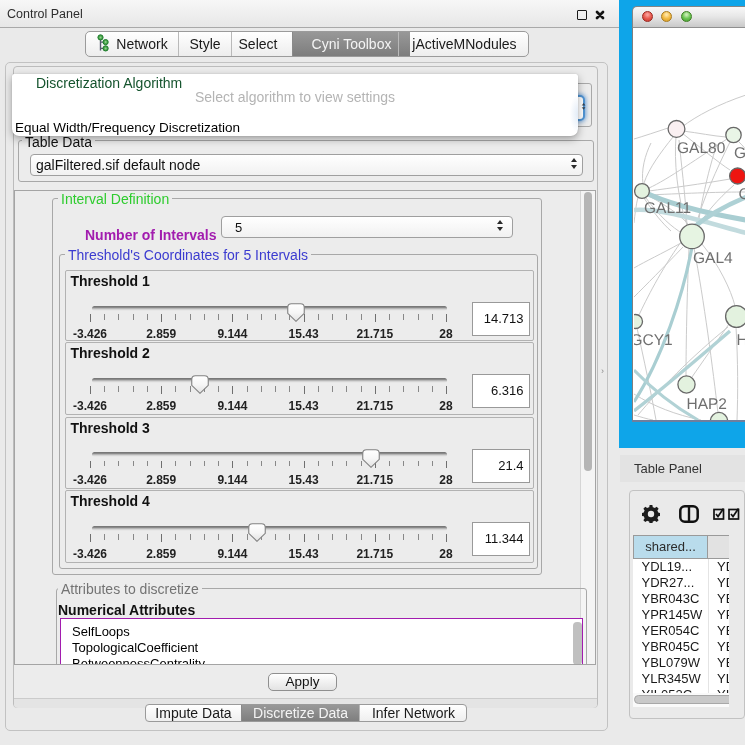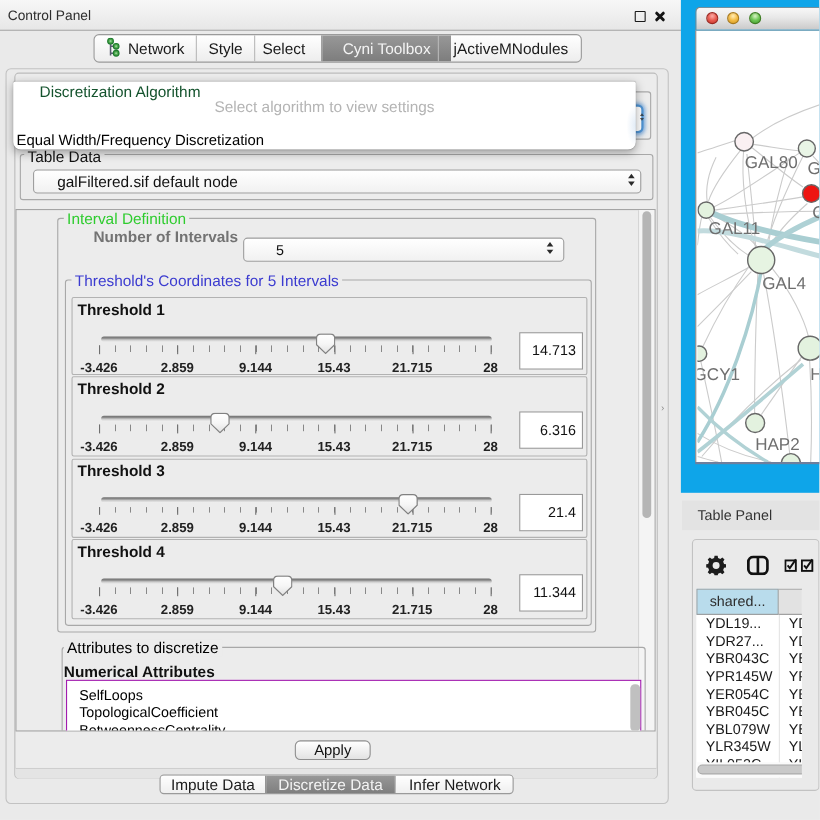--- a/index.html
+++ b/index.html
@@ -17,21 +17,21 @@
 .tabseg.dark { background:linear-gradient(#989898,#7d7d7d); color:#f4f4f4; border-left:1px solid #8a8a8a;}
 
 .outerpanel { left:4.5px; top:62px; width:603px; height:669px; border:1px solid #c2c2c2;
   border-radius:5px; background:#eaeaea; }
 .innerpanel { left:13px; top:66px; width:584.5px; height:642px; border:1px solid #bcbcbc;
   border-radius:4px; background:#ececec; }
 .group { position:absolute; border:1px solid #a8a8a8; border-radius:3px; }
 .grouplabel { position:absolute; background:#ececec; padding:0 3px; font-size:14px; white-space:nowrap; }
 .combo { position:absolute; background:linear-gradient(#ffffff,#f1f1f1); border:1px solid #9f9f9f;
   border-radius:4px; font-size:13px; color:#111; }
-.combo .ctext { position:absolute; left:13px; top:3px;margin-left:16px; }
+.combo .ctext { position:absolute; left:13px; top:3px; }
 .arrows { position:absolute; width:9px; }
 .arrows .up { width:0; height:0; border-left:3.5px solid transparent; border-right:3.5px solid transparent;
   border-bottom:4px solid #2a2a2a; margin-bottom:2.5px; }
 .arrows .dn { width:0; height:0; border-left:3.5px solid transparent; border-right:3.5px solid transparent;
   border-top:4px solid #2a2a2a; }
 
 .scrollpane { left:14px; top:190px; width:582px; height:475px; border:1px solid #a4a4a4;
   background:#ececec; overflow:hidden; }
 .vtrack { position:absolute; right:0; top:0; width:15px; height:473px; background:#f4f4f4;
   border-left:1px solid #d5d5d5; }
@@ -114,21 +114,21 @@
   </div>
 <div class="abs arrows" style="left:571px;top:158px">
     <div class="up"></div>
     <div class="dn"></div>
   </div>
 <div class="abs scrollpane">
 <div class="vtrack"></div>
     <div class="vthumb"></div>
 <div class="group" style="left:37px;top:7px;width:490px;height:377px;"></div>
 <div class="grouplabel" style="left:43px;top:0px;color:#2ecc2e">Interval Definition</div>
-<div style="position:absolute;left:70px;top:16px;font-size:14px;font-weight:bold;color:#737373">Number of Intervals</div>
+<div style="position:absolute;left:70px;top:36px;font-size:14px;font-weight:bold;color:#a21caf">Number of Intervals</div>
 <div class="combo" style="left:206px;top:25px;width:292px;height:22px;">
       <div class="ctext">5</div>
     </div>
 <div class="arrows" style="left:482px;top:29px">
       <div class="up"></div>
       <div class="dn"></div>
     </div>
 <div class="group" style="left:44px;top:63px;width:479px;height:315px;"></div>
 <div class="grouplabel" style="left:50px;top:56px;color:#3b3bd0">Threshold's Coordinates for 5 Intervals</div>
 <div class="tbox" style="top:79px;height:71px">
@@ -237,21 +237,21 @@
               <stop offset="0" stop-color="#ffffff"></stop>
               <stop offset="0.5" stop-color="#f6f6f6"></stop>
               <stop offset="1" stop-color="#e2e2e2"></stop>
             </linearGradient>
           </defs>
           <path d="M0.75,4.5 Q0.75,0.75 4.5,0.75 L13.5,0.75 Q17.25,0.75 17.25,4.5 L17.25,10.3 L9,18.3 L0.75,10.3 Z" fill="url(#tg)" stroke="#818181" stroke-width="1.1"></path>
         </svg></div>
 <div class="valbox">11.344</div>
 </div>
 <div class="group" style="left:40.5px;top:397px;width:531px;height:90px;"></div>
-<div class="grouplabel" style="left:43px;top:390px;color:#000000">Attributes to discretize</div>
+<div class="grouplabel" style="left:43px;top:390px;color:#737373">Attributes to discretize</div>
 <div style="position:absolute;left:43px;top:411px;font-size:14px;font-weight:bold;color:#111">Numerical Attributes</div>
 <div class="attrlist" style="left:45px;top:427px;width:523px;height:50px;">
 <div style="position:absolute;left:11px;top:4.5px;font-size:13px">SelfLoops</div>
 <div style="position:absolute;left:11px;top:20.5px;font-size:13px">TopologicalCoefficient</div>
 <div style="position:absolute;left:11px;top:36.5px;font-size:13px">BetweennessCentrality</div>
 <div style="position:absolute;left:512px;top:3px;width:9px;height:43px;background:#c0c0c0;border-radius:4px;"></div>
 </div>
 </div>
 <div class="aquabtn" style="left:268px;top:673px;width:69px;height:18px;line-height:16px">Apply</div>
 <div class="abs" style="left:14px;top:697.5px;width:583px;height:10px;background:#e4e4e4;border-top:1px solid #cbcbcb;border-radius:0 0 4px 4px;"></div>

